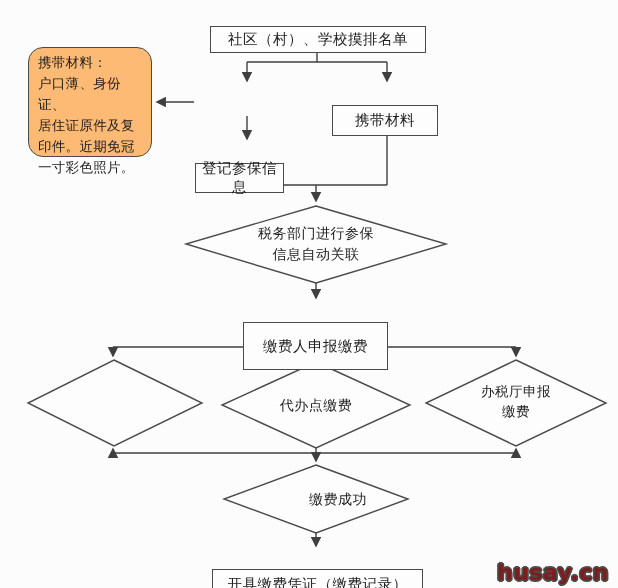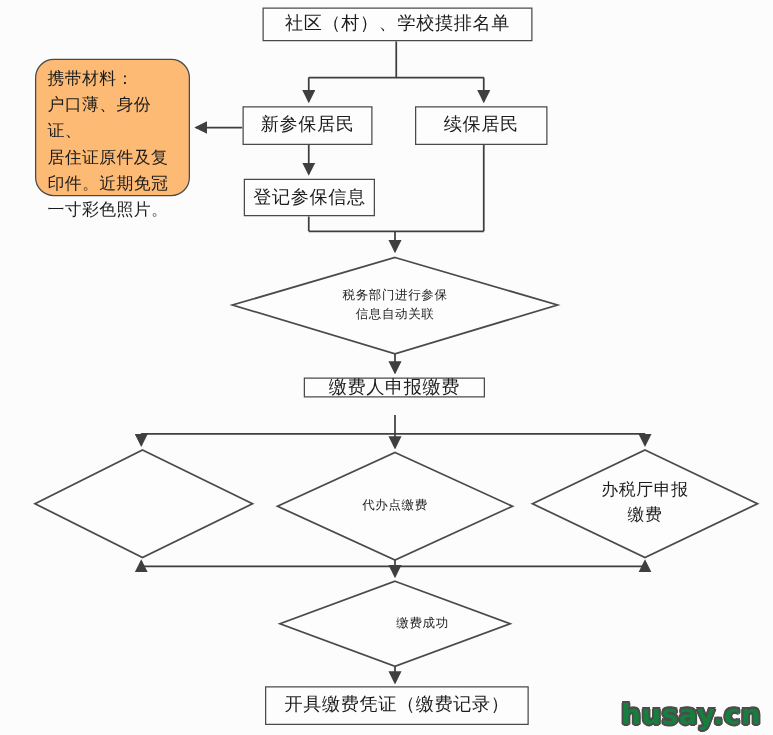--- a/index.html
+++ b/index.html
@@ -18,67 +18,68 @@
     z-index: 2;
     background: #fdfdfd;
     border: 1.4px solid #4a4a4a;
     display: flex;
     align-items: center;
     justify-content: center;
     text-align: center;
     font-size: 14.5px;
     letter-spacing: 0.5px;
     line-height: 1.3;
+    margin-top: 20px;
   }
   .note {
     position: absolute;
     z-index: 2;
     background: #fdba74;
     border: 1.4px solid #4a4a4a;
     border-radius: 15px;
     font-size: 13.5px;
     line-height: 1.55;
     padding: 5px 3px 5px 9px;
     letter-spacing: 0.3px;
   }
   .note span { display: block; }
   .dtext {
     position: absolute;
     z-index: 2;
     transform: translate(-50%, -50%);
     text-align: center;
-    font-size: 10px;
+    font-size: 14px;
     line-height: 1.5;
     letter-spacing: 0.5px;
     white-space: nowrap;
   }
   .dtext span { display: block; }
   #watermark {
     position: absolute;
     z-index: 3;
     right: 9px;
     bottom: 3px;
     font-family: "DejaVu Sans", "Liberation Sans", sans-serif;
     font-weight: 700;
     font-size: 22px;
     letter-spacing: 0.5px;
-    color: #15803d;
+    color: #7f1d1d;
     text-shadow:
       -1.6px 0 0 #4c4c4c, 1.6px 0 0 #4c4c4c,
       0 -1.6px 0 #4c4c4c, 0 1.6px 0 #4c4c4c,
       -1.2px -1.2px 0 #4c4c4c, 1.2px -1.2px 0 #4c4c4c,
       -1.2px 1.2px 0 #4c4c4c, 1.2px 1.2px 0 #4c4c4c;
   }
   
   #top-box      { left: 210px; top: 6px;   width: 216px; height: 27px; }
   #note-box     { left: 28px;  top: 47px;  width: 124px; height: 110px; }
   #new-box      { left: 194px; top: 85px;  width: 104px; height: 31px; }
   #renew-box    { left: 332px; top: 85px;  width: 106px; height: 31px; }
-  #register-box { left: 195px; top: 143px; width: 105px; height: 30px; }
-  #declare-box  { left: 243px; top: 302px; width: 145px; height: 16px; }
+  #register-box { left: 195px; top: 143px; width: 89px; height: 30px; }
+  #declare-box  { left: 243px; top: 302px; width: 145px; height: 48px; }
   #receipt-box  { left: 212px; top: 549px; width: 211px; height: 31px; }
   #d1-text      { left: 316px; top: 244px; }
   #online-text  { left: 114px; top: 402px; font-size: 13.5px; }
   #agent-text   { left: 316px; top: 405px; }
   #hall-text    { left: 516px; top: 402px; font-size: 13.5px; }
   #success-text { left: 316px; top: 499px; margin-left: 22px; }
 </style>
 </head>
 <body>
 
@@ -133,23 +134,22 @@
   <div class="node" id="top-box">社区（村）、学校摸排名单</div>
 
   <div class="note" id="note-box">
     <span>携带材料：</span>
     <span>户口薄、身份证、</span>
     <span>居住证原件及复</span>
     <span>印件。近期免冠</span>
     <span>一寸彩色照片。</span>
   </div>
 
-  <div class="node" id="new-box">新参保居民</div>
 
-  <div class="node" id="renew-box">续保居民</div>
+  <div class="node" id="renew-box">携带材料</div>
 
   <div class="node" id="register-box">登记参保信息</div>
 
   <div class="dtext" id="d1-text">
     <span>税务部门进行参保</span>
     <span>信息自动关联</span>
   </div>
 
   <div class="node" id="declare-box">缴费人申报缴费</div>
 

